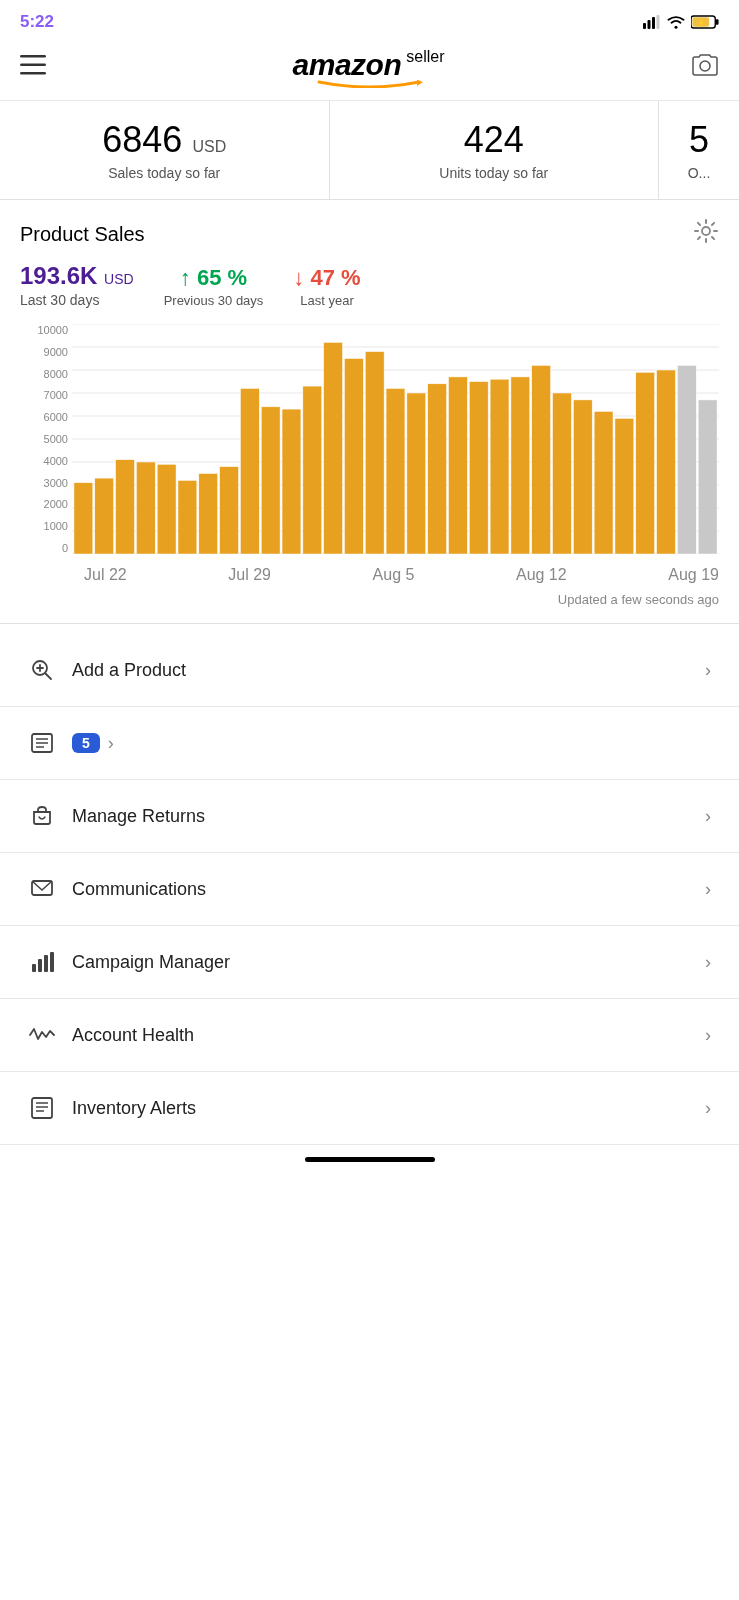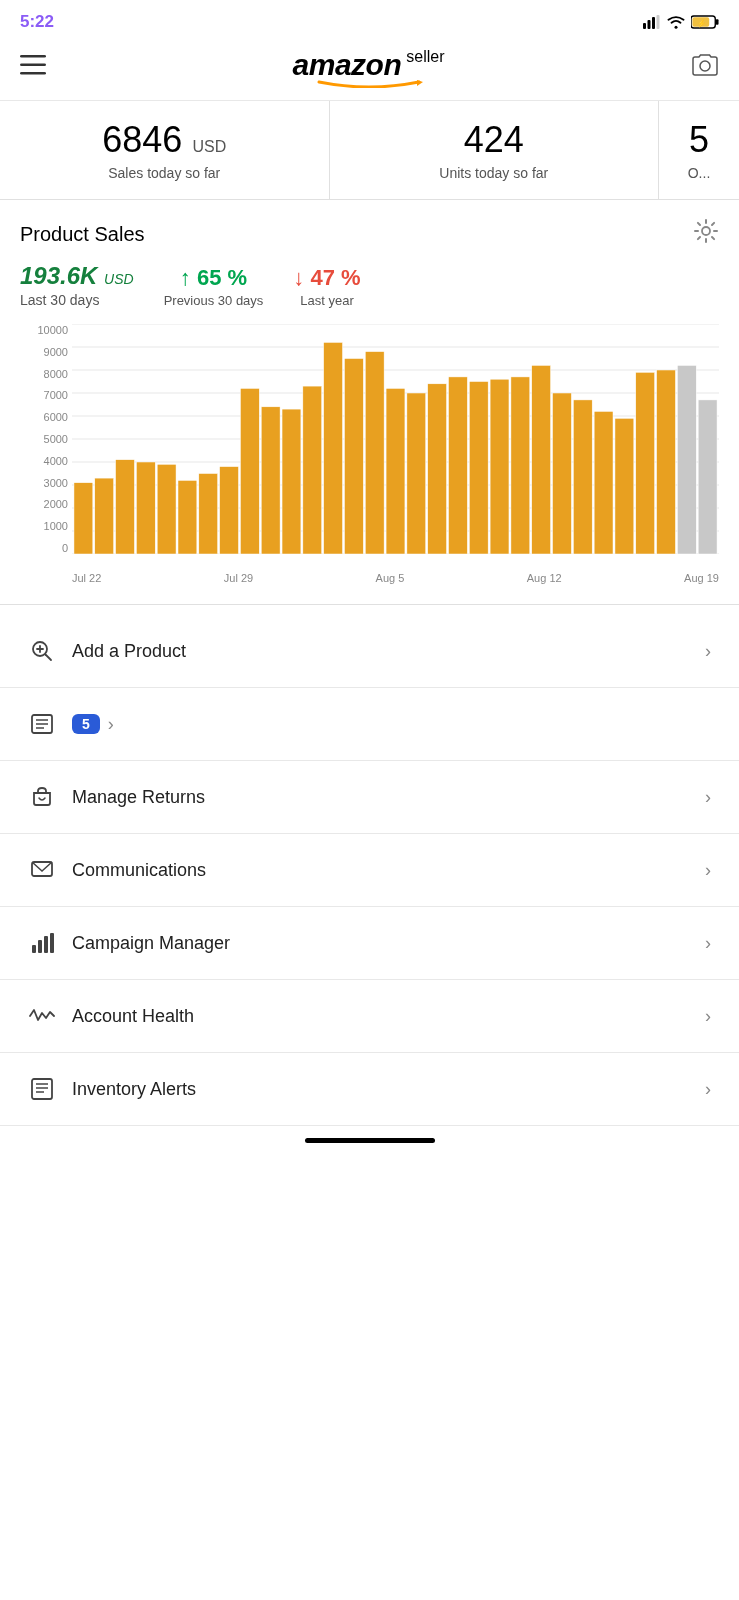--- a/index.html
+++ b/index.html
@@ -110,22 +110,21 @@
       align-items: flex-end;
       gap: 30px;
       margin-bottom: 16px;
     }
     .stat-main {
       flex: 0 0 auto;
     }
     .stat-main-value {
       font-size: 24px;
       font-weight: 700;
-      color: #15803d;
-      font-style: italic;
+      color: #4c1d95;
     }
     .stat-main-value .unit {
       font-size: 14px;
       font-weight: 400;
     }
     .stat-main-label {
       font-size: 14px;
       color: #555;
       margin-top: 2px;
     }
@@ -180,22 +179,23 @@
       position: absolute;
       left: 52px;
       right: 0;
       bottom: 0;
       height: 30px;
       display: flex;
       justify-content: space-between;
       align-items: flex-end;
     }
     .chart-x-label {
-      font-size: 11px;
+      font-size: 16px;
       color: #888;
+      margin-left: 12px;
     }
 
     .updated-text {
       text-align: right;
       font-size: 13px;
       color: #888;
       margin-top: 4px;
       margin-bottom: 4px;
     }
 
@@ -433,20 +433,21 @@
 
     <div class="chart-x-axis">
       <span class="chart-x-label">Jul 22</span>
       <span class="chart-x-label">Jul 29</span>
       <span class="chart-x-label">Aug 5</span>
       <span class="chart-x-label">Aug 12</span>
       <span class="chart-x-label">Aug 19</span>
     </div>
   </div>
 
+  <div class="updated-text">Updated a few seconds ago</div>
 </div>
 
 <div class="menu-list">
 
   <div class="menu-item">
     <div class="menu-item-icon">
       <svg width="24" height="24" viewBox="0 0 24 24">
         <circle cx="10" cy="10" r="7" stroke="#444" stroke-width="1.8" fill="none"></circle>
         <line x1="10" y1="7" x2="10" y2="13" stroke="#444" stroke-width="1.8" stroke-linecap="round"></line>
         <line x1="7" y1="10" x2="13" y2="10" stroke="#444" stroke-width="1.8" stroke-linecap="round"></line>

